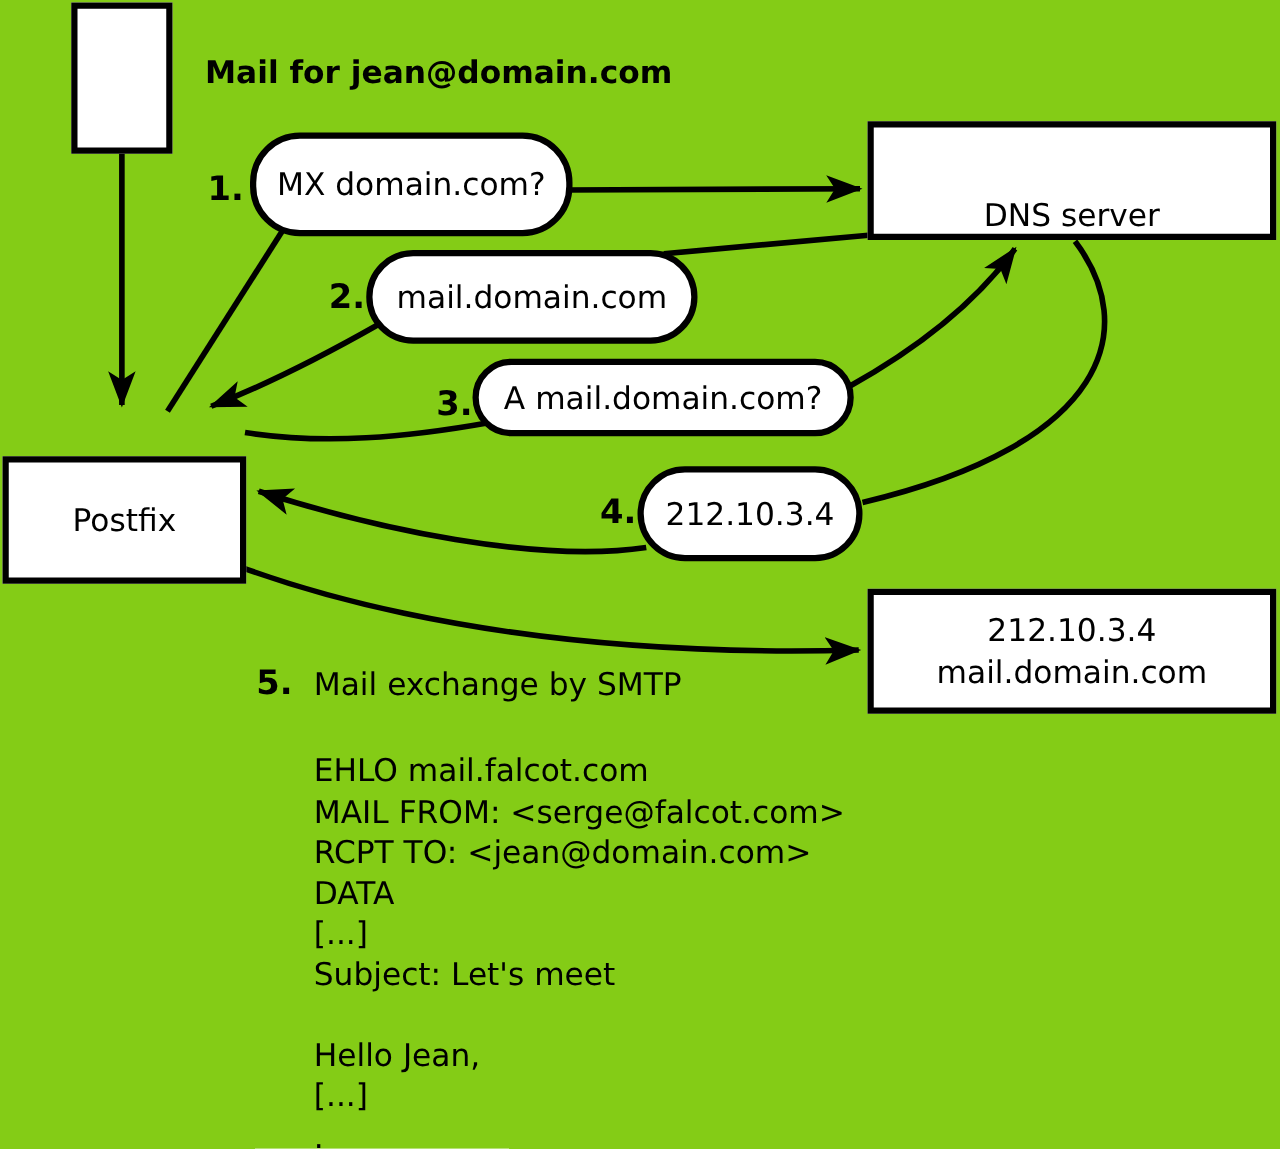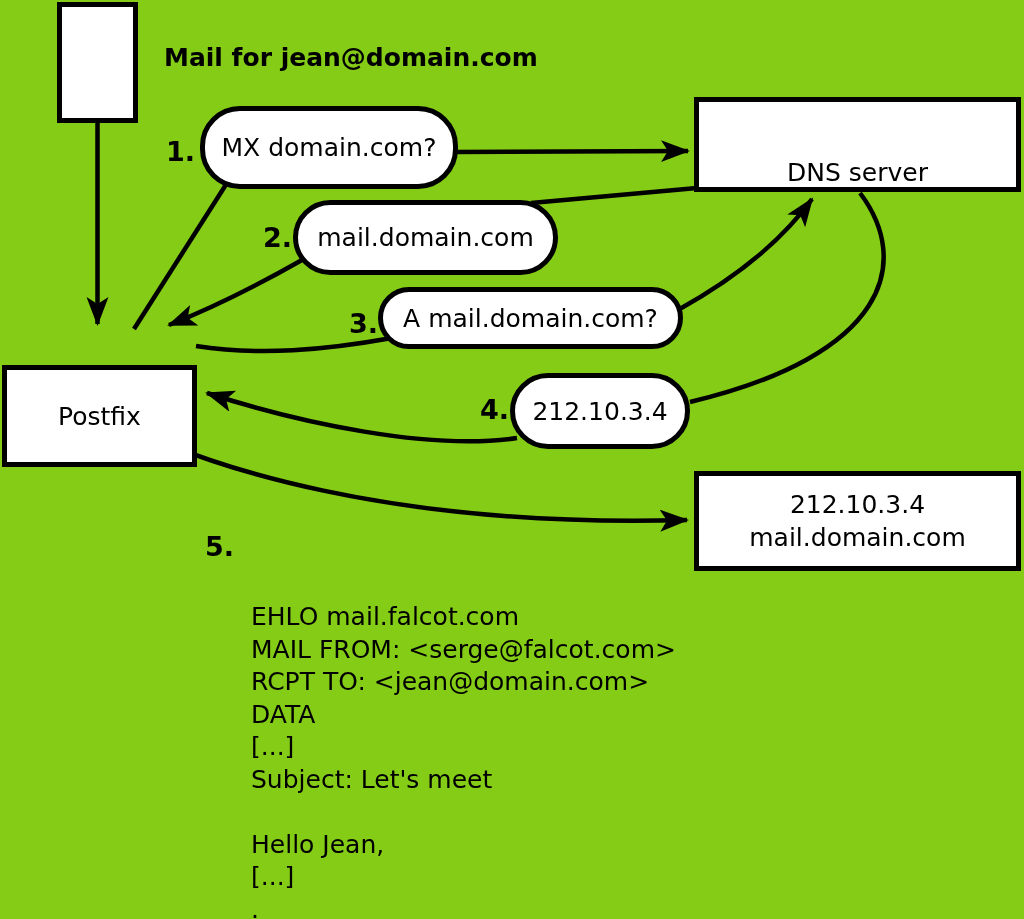--- a/index.html
+++ b/index.html
@@ -141,20 +141,21 @@
   <div class="pill" style="left:510px; top:373px; width:180px; height:76px;">
     <span>212.10.3.4</span>
   </div>
 
   <div class="step-num" style="left:166px; top:136px;">1.</div>
   <div class="step-num" style="left:263px; top:222px;">2.</div>
   <div class="step-num" style="left:349px; top:308px;">3.</div>
   <div class="step-num" style="left:480px; top:394px;">4.</div>
   <div class="step-num" style="left:205px; top:531px;">5.</div>
 
+  <div class="free-label" id="step5-label">Mail exchange by SMTP</div>
 
   <div id="smtp-block">EHLO mail.falcot.com
 MAIL FROM: &lt;serge@falcot.com&gt;
 RCPT TO: &lt;jean@domain.com&gt;
 DATA
 [...]
 Subject: Let's meet
 
 Hello Jean,
 [...]

